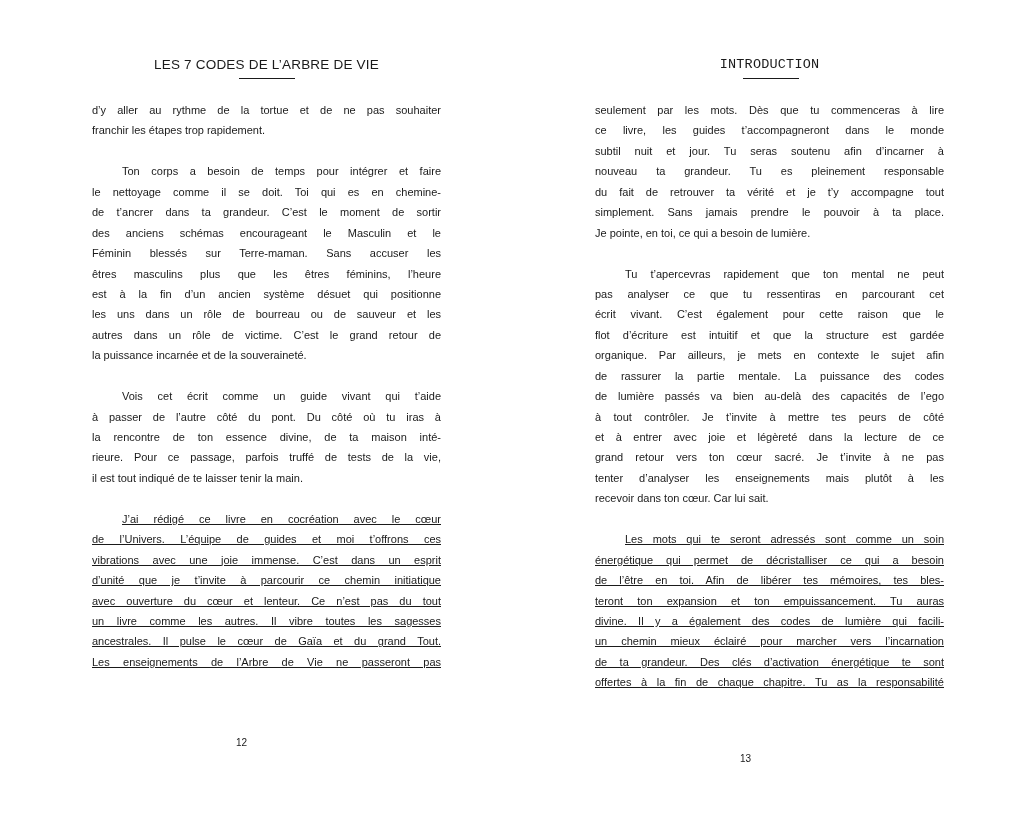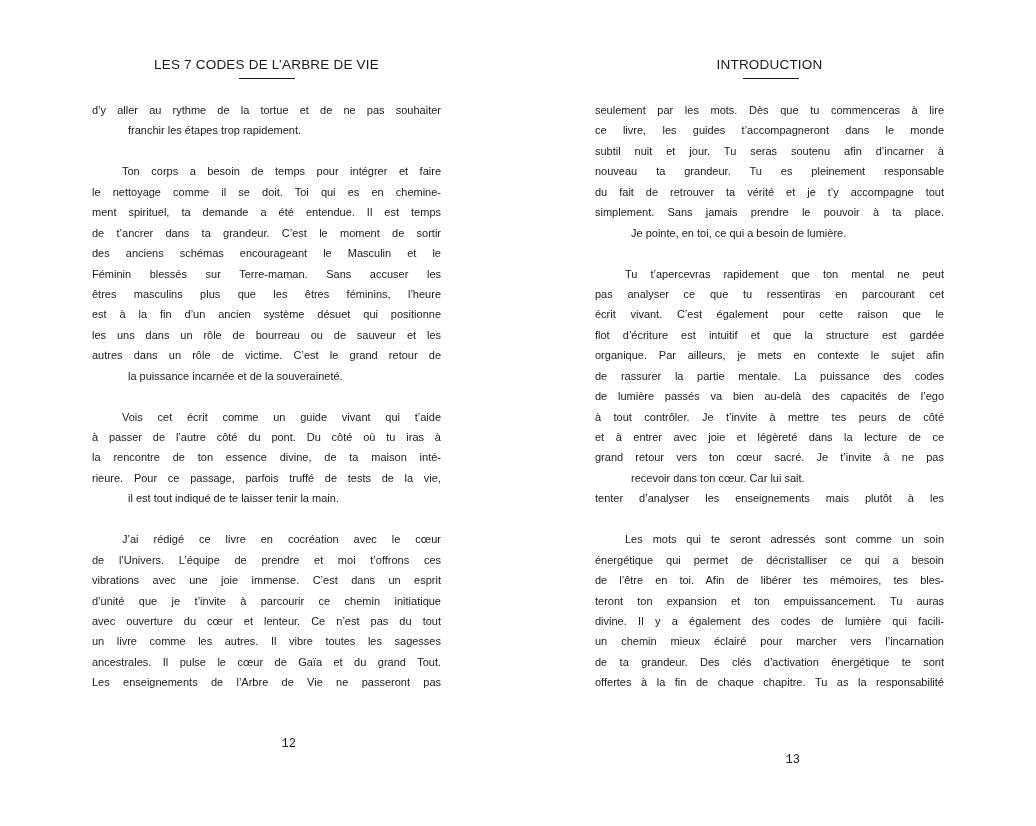--- a/index.html
+++ b/index.html
@@ -27,21 +27,21 @@
   .running-head {
     position: absolute;
     top: 57px;
     text-align: center;
     font-size: 13.5px;
     letter-spacing: 0.2px;
     color: #1a1a1a;
     white-space: nowrap;
   }
   .page.left .running-head { left: 92px; width: 349px; }
-  .page.right .running-head { left: 77px; width: 349px; }
+  .page.right .running-head { left: 77px; width: 349px; font-family: Liberation Mono, monospace; }
 
   .head-rule {
     position: absolute;
     top: 78px;
     width: 56px;
     height: 1.2px;
     background: #1a1a1a;
   }
   .page.left .head-rule { left: 239px; }
   .page.right .head-rule { left: 225px; }
@@ -55,80 +55,77 @@
     text-align: justify;
     hyphens: manual;
   }
   .page.left .text-block { left: 92px; }
   .page.right .text-block { left: 77px; }
 
   .text-block p {
     margin: 0 0 20.45px 0;
     text-indent: 0;
   }
-  .text-block p.last { margin-bottom: 4px; }
+  .text-block p.last { margin-bottom: 4px; text-decoration: underline; }
 
   .line {
     display: block;
     text-align: justify;
     text-align-last: justify;
     height: 20.45px;
     white-space: nowrap;
   }
   .line.end {
     text-align-last: left;
-    margin-left: 36px;
   }
   .line.first { padding-left: 30px; }
 
   .folio {
     position: absolute;
     top: 737px;
-    font-size: 12px;
-    text-align: right;
+    font-size: 10px;
+    text-align: left;
     width: 60px;
-    font-family: Liberation Mono, monospace;
   }
   .page.left .folio { left: 236px; }
   .page.right .folio { left: 222px; margin-top: 16px; }
 </style>
 </head>
 <body>
 
 <div class="page left">
   <div class="running-head">LES 7 CODES DE L’ARBRE DE VIE</div>
   <div class="head-rule"></div>
   <div class="text-block">
       <p>
         <span class="line">d’y aller au rythme de la tortue et de ne pas souhaiter</span>
         <span class="line end">franchir les étapes trop rapidement.</span>
       </p>
       <p>
         <span class="line first">Ton corps a besoin de temps pour intégrer et faire</span>
         <span class="line">le nettoyage comme il se doit. Toi qui es en chemine-</span>
-        <span class="line">ment spirituel, ta demande a été entendue. Il est temps</span>
         <span class="line">de t’ancrer dans ta grandeur. C’est le moment de sortir</span>
         <span class="line">des anciens schémas encourageant le Masculin et le</span>
         <span class="line">Féminin blessés sur Terre-maman. Sans accuser les</span>
         <span class="line">êtres masculins plus que les êtres féminins, l’heure</span>
         <span class="line">est à la fin d’un ancien système désuet qui positionne</span>
         <span class="line">les uns dans un rôle de bourreau ou de sauveur et les</span>
         <span class="line">autres dans un rôle de victime. C’est le grand retour de</span>
         <span class="line end">la puissance incarnée et de la souveraineté.</span>
       </p>
       <p>
         <span class="line first">Vois cet écrit comme un guide vivant qui t’aide</span>
         <span class="line">à passer de l’autre côté du pont. Du côté où tu iras à</span>
         <span class="line">la rencontre de ton essence divine, de ta maison inté-</span>
         <span class="line">rieure. Pour ce passage, parfois truffé de tests de la vie,</span>
         <span class="line end">il est tout indiqué de te laisser tenir la main.</span>
       </p>
       <p class="last">
         <span class="line first">J’ai rédigé ce livre en cocréation avec le cœur</span>
-        <span class="line">de l’Univers. L’équipe de prendre et moi t’offrons ces</span>
+        <span class="line">de l’Univers. L’équipe de guides et moi t’offrons ces</span>
         <span class="line">vibrations avec une joie immense. C’est dans un esprit</span>
         <span class="line">d’unité que je t’invite à parcourir ce chemin initiatique</span>
         <span class="line">avec ouverture du cœur et lenteur. Ce n’est pas du tout</span>
         <span class="line">un livre comme les autres. Il vibre toutes les sagesses</span>
         <span class="line">ancestrales. Il pulse le cœur de Gaïa et du grand Tout.</span>
         <span class="line">Les enseignements de l’Arbre de Vie ne passeront pas</span>
       </p>
     </div>
   <div class="folio">12</div>
 </div>
@@ -150,22 +147,22 @@
         <span class="line first">Tu t’apercevras rapidement que ton mental ne peut</span>
         <span class="line">pas analyser ce que tu ressentiras en parcourant cet</span>
         <span class="line">écrit vivant. C’est également pour cette raison que le</span>
         <span class="line">flot d’écriture est intuitif et que la structure est gardée</span>
         <span class="line">organique. Par ailleurs, je mets en contexte le sujet afin</span>
         <span class="line">de rassurer la partie mentale. La puissance des codes</span>
         <span class="line">de lumière passés va bien au-delà des capacités de l’ego</span>
         <span class="line">à tout contrôler. Je t’invite à mettre tes peurs de côté</span>
         <span class="line">et à entrer avec joie et légèreté dans la lecture de ce</span>
         <span class="line">grand retour vers ton cœur sacré. Je t’invite à ne pas</span>
+        <span class="line">tenter d’analyser les enseignements mais plutôt à les</span>
         <span class="line end">recevoir dans ton cœur. Car lui sait.</span>
-        <span class="line">tenter d’analyser les enseignements mais plutôt à les</span>
       </p>
       <p class="last">
         <span class="line first">Les mots qui te seront adressés sont comme un soin</span>
         <span class="line">énergétique qui permet de décristalliser ce qui a besoin</span>
         <span class="line">de l’être en toi. Afin de libérer tes mémoires, tes bles-</span>
         <span class="line">teront ton expansion et ton empuissancement. Tu auras</span>
         <span class="line">divine. Il y a également des codes de lumière qui facili-</span>
         <span class="line">un chemin mieux éclairé pour marcher vers l’incarnation</span>
         <span class="line">de ta grandeur. Des clés d’activation énergétique te sont</span>
         <span class="line">offertes à la fin de chaque chapitre. Tu as la responsabilité</span>

